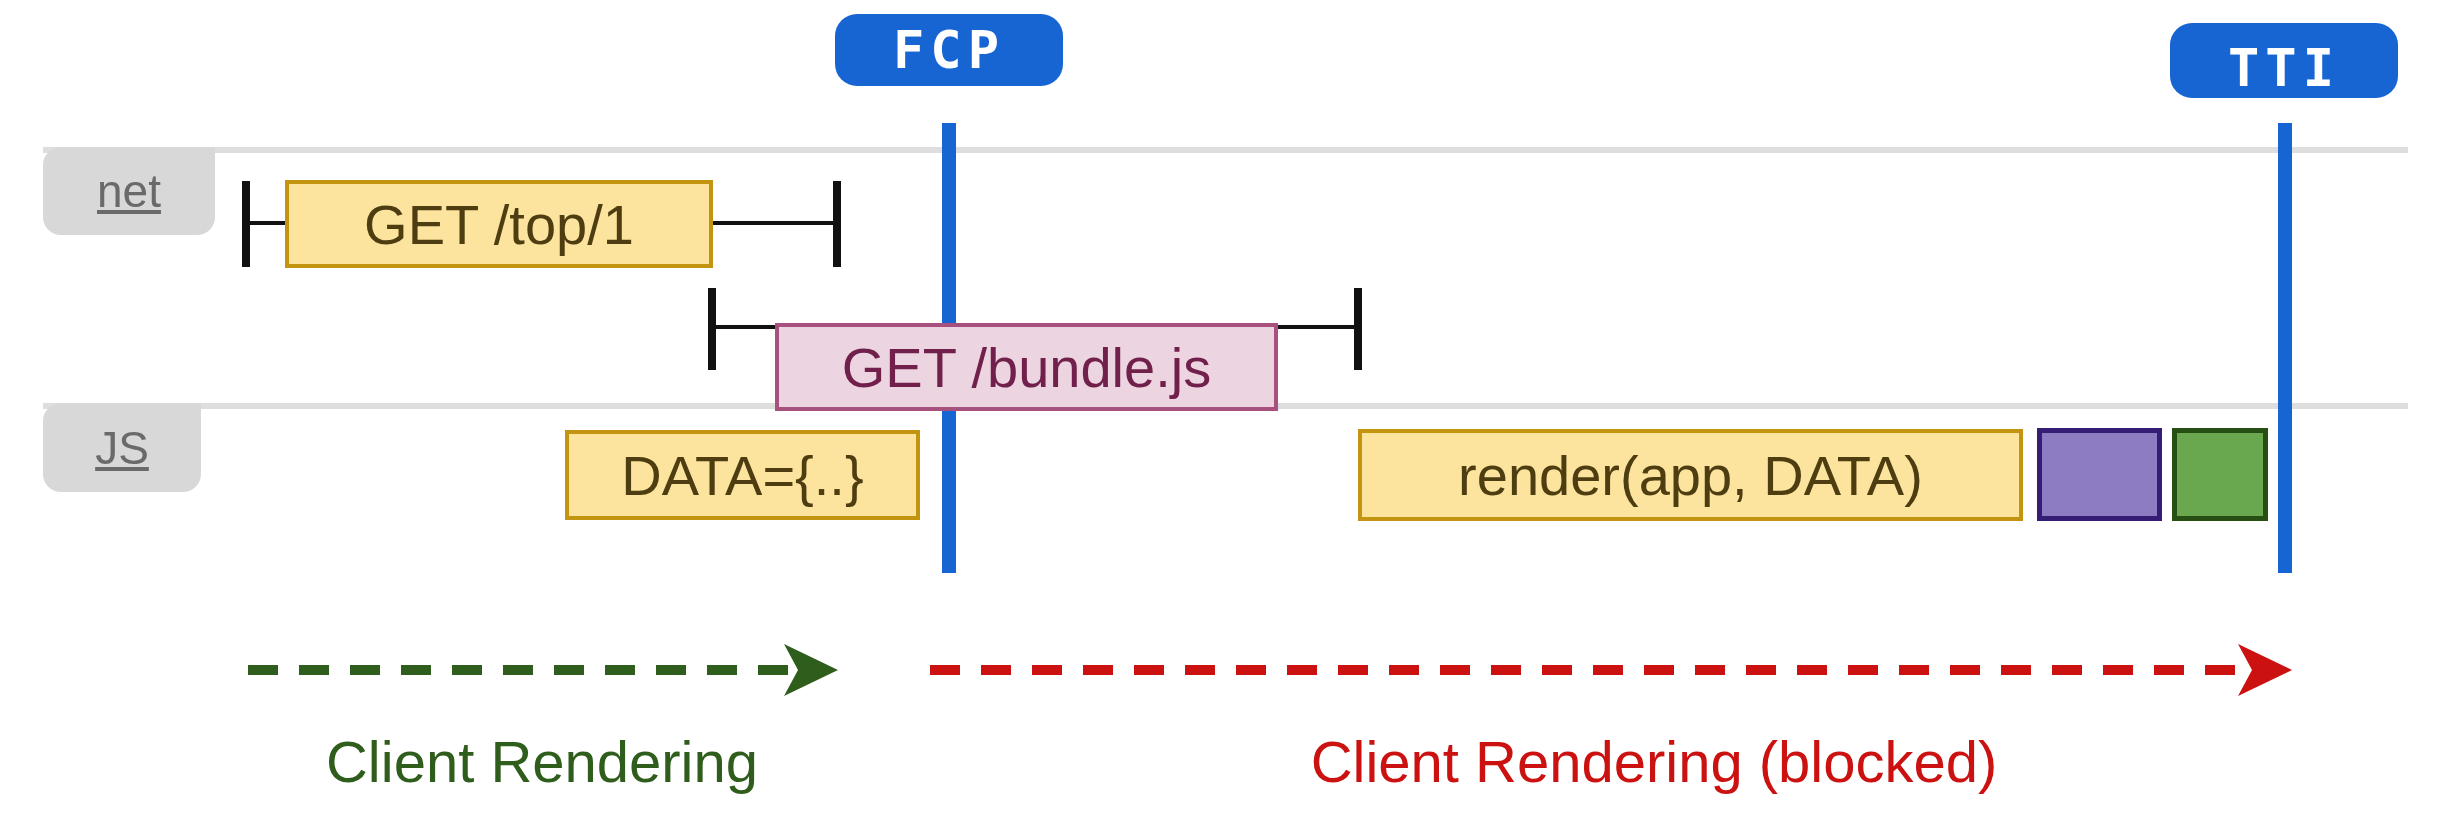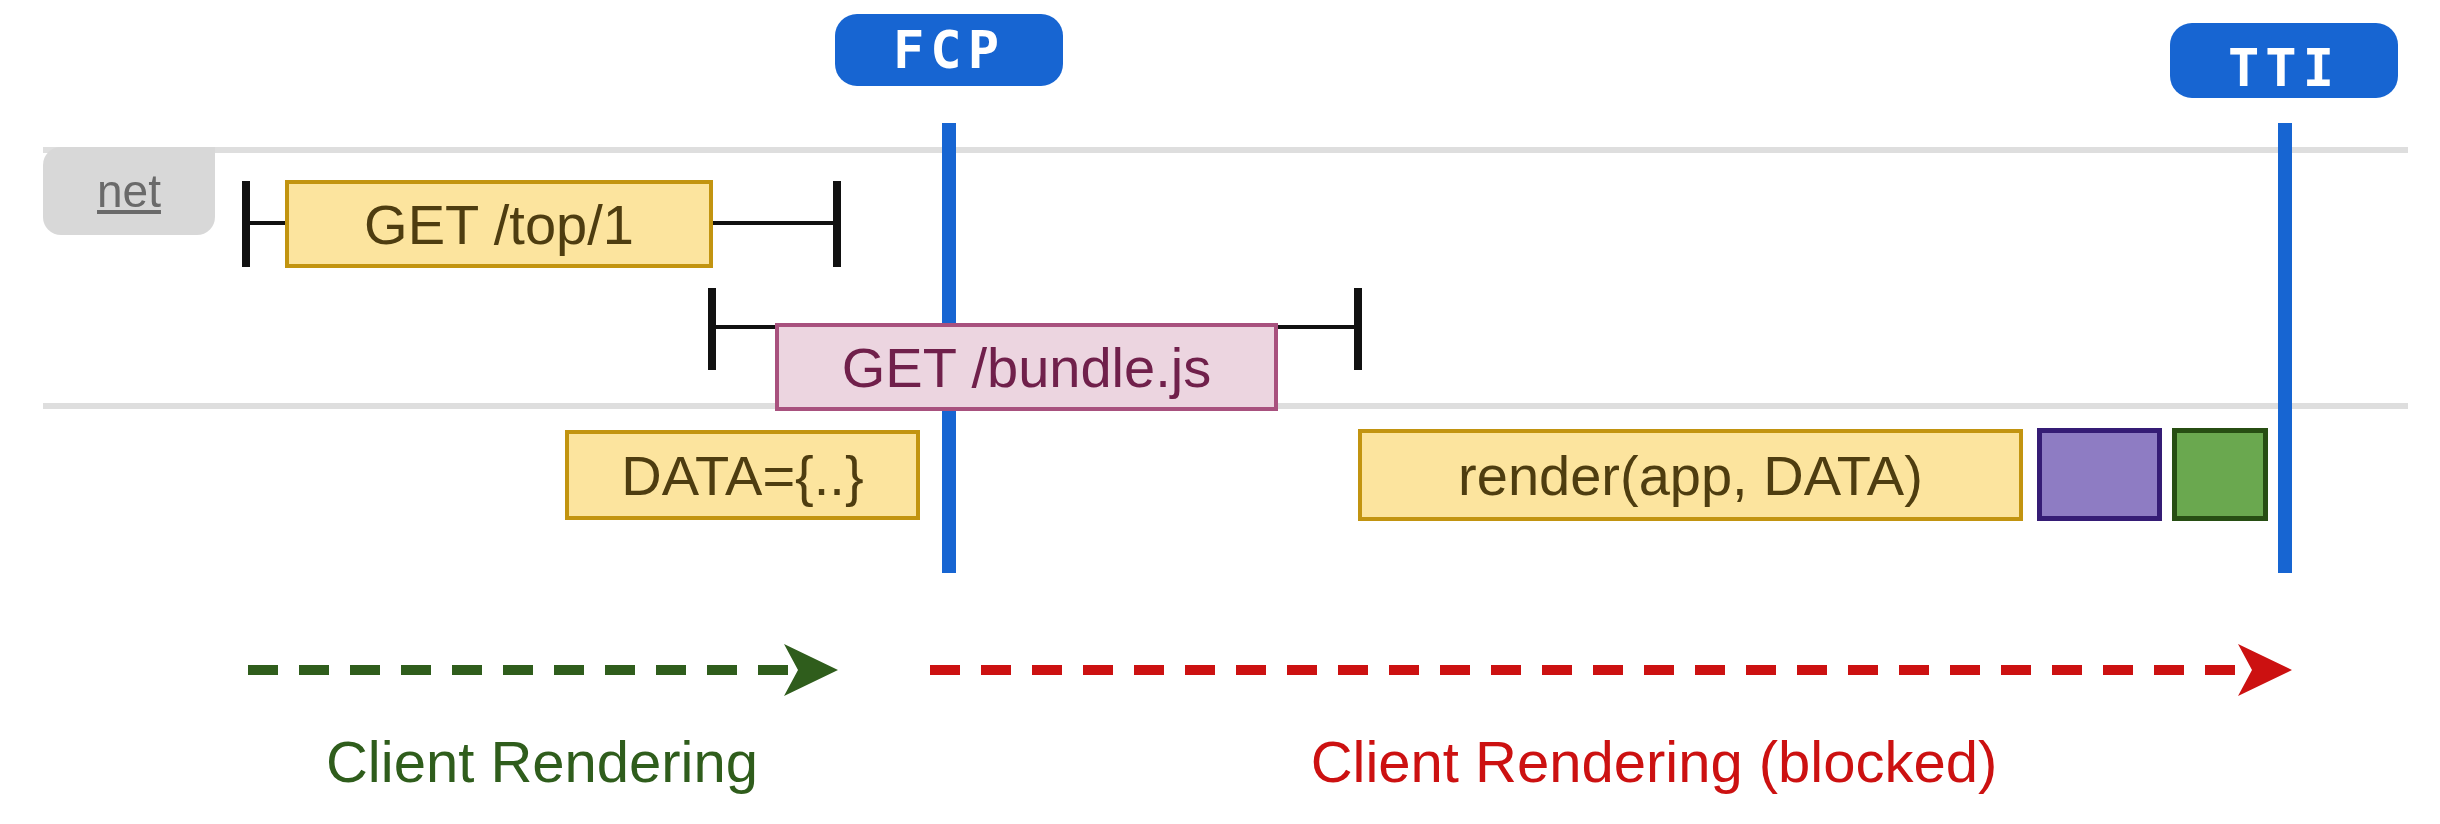--- a/index.html
+++ b/index.html
@@ -40,20 +40,23 @@
 </head>
 <body>
 
 <div class="stage">
 
   <div class="lane-line" style="left:43px;top:147px;width:2365px;"></div>
   <div class="lane-line" style="left:43px;top:403px;width:2365px;"></div>
 
   <div class="lane-tab" style="left:43px;top:147px;width:172px;height:88px;">
     <span>net</span>
+  </div>
+  <div class="lane-tab" style="left:43px;top:403px;width:158px;height:89px;">
+    <span>JS</span>
   </div>
 
   <div class="vline" style="left:942px;top:123px;height:450px;"></div>
   <div class="badge" style="left:835px;top:14px;width:228px;height:72px;">
     <span>FCP</span>
   </div>
 
   <div class="vline" style="left:2278px;top:123px;height:450px;"></div>
   <div class="badge" style="left:2170px;top:23px;width:228px;height:75px;align-items:flex-end;">
     <span>TTI</span>

